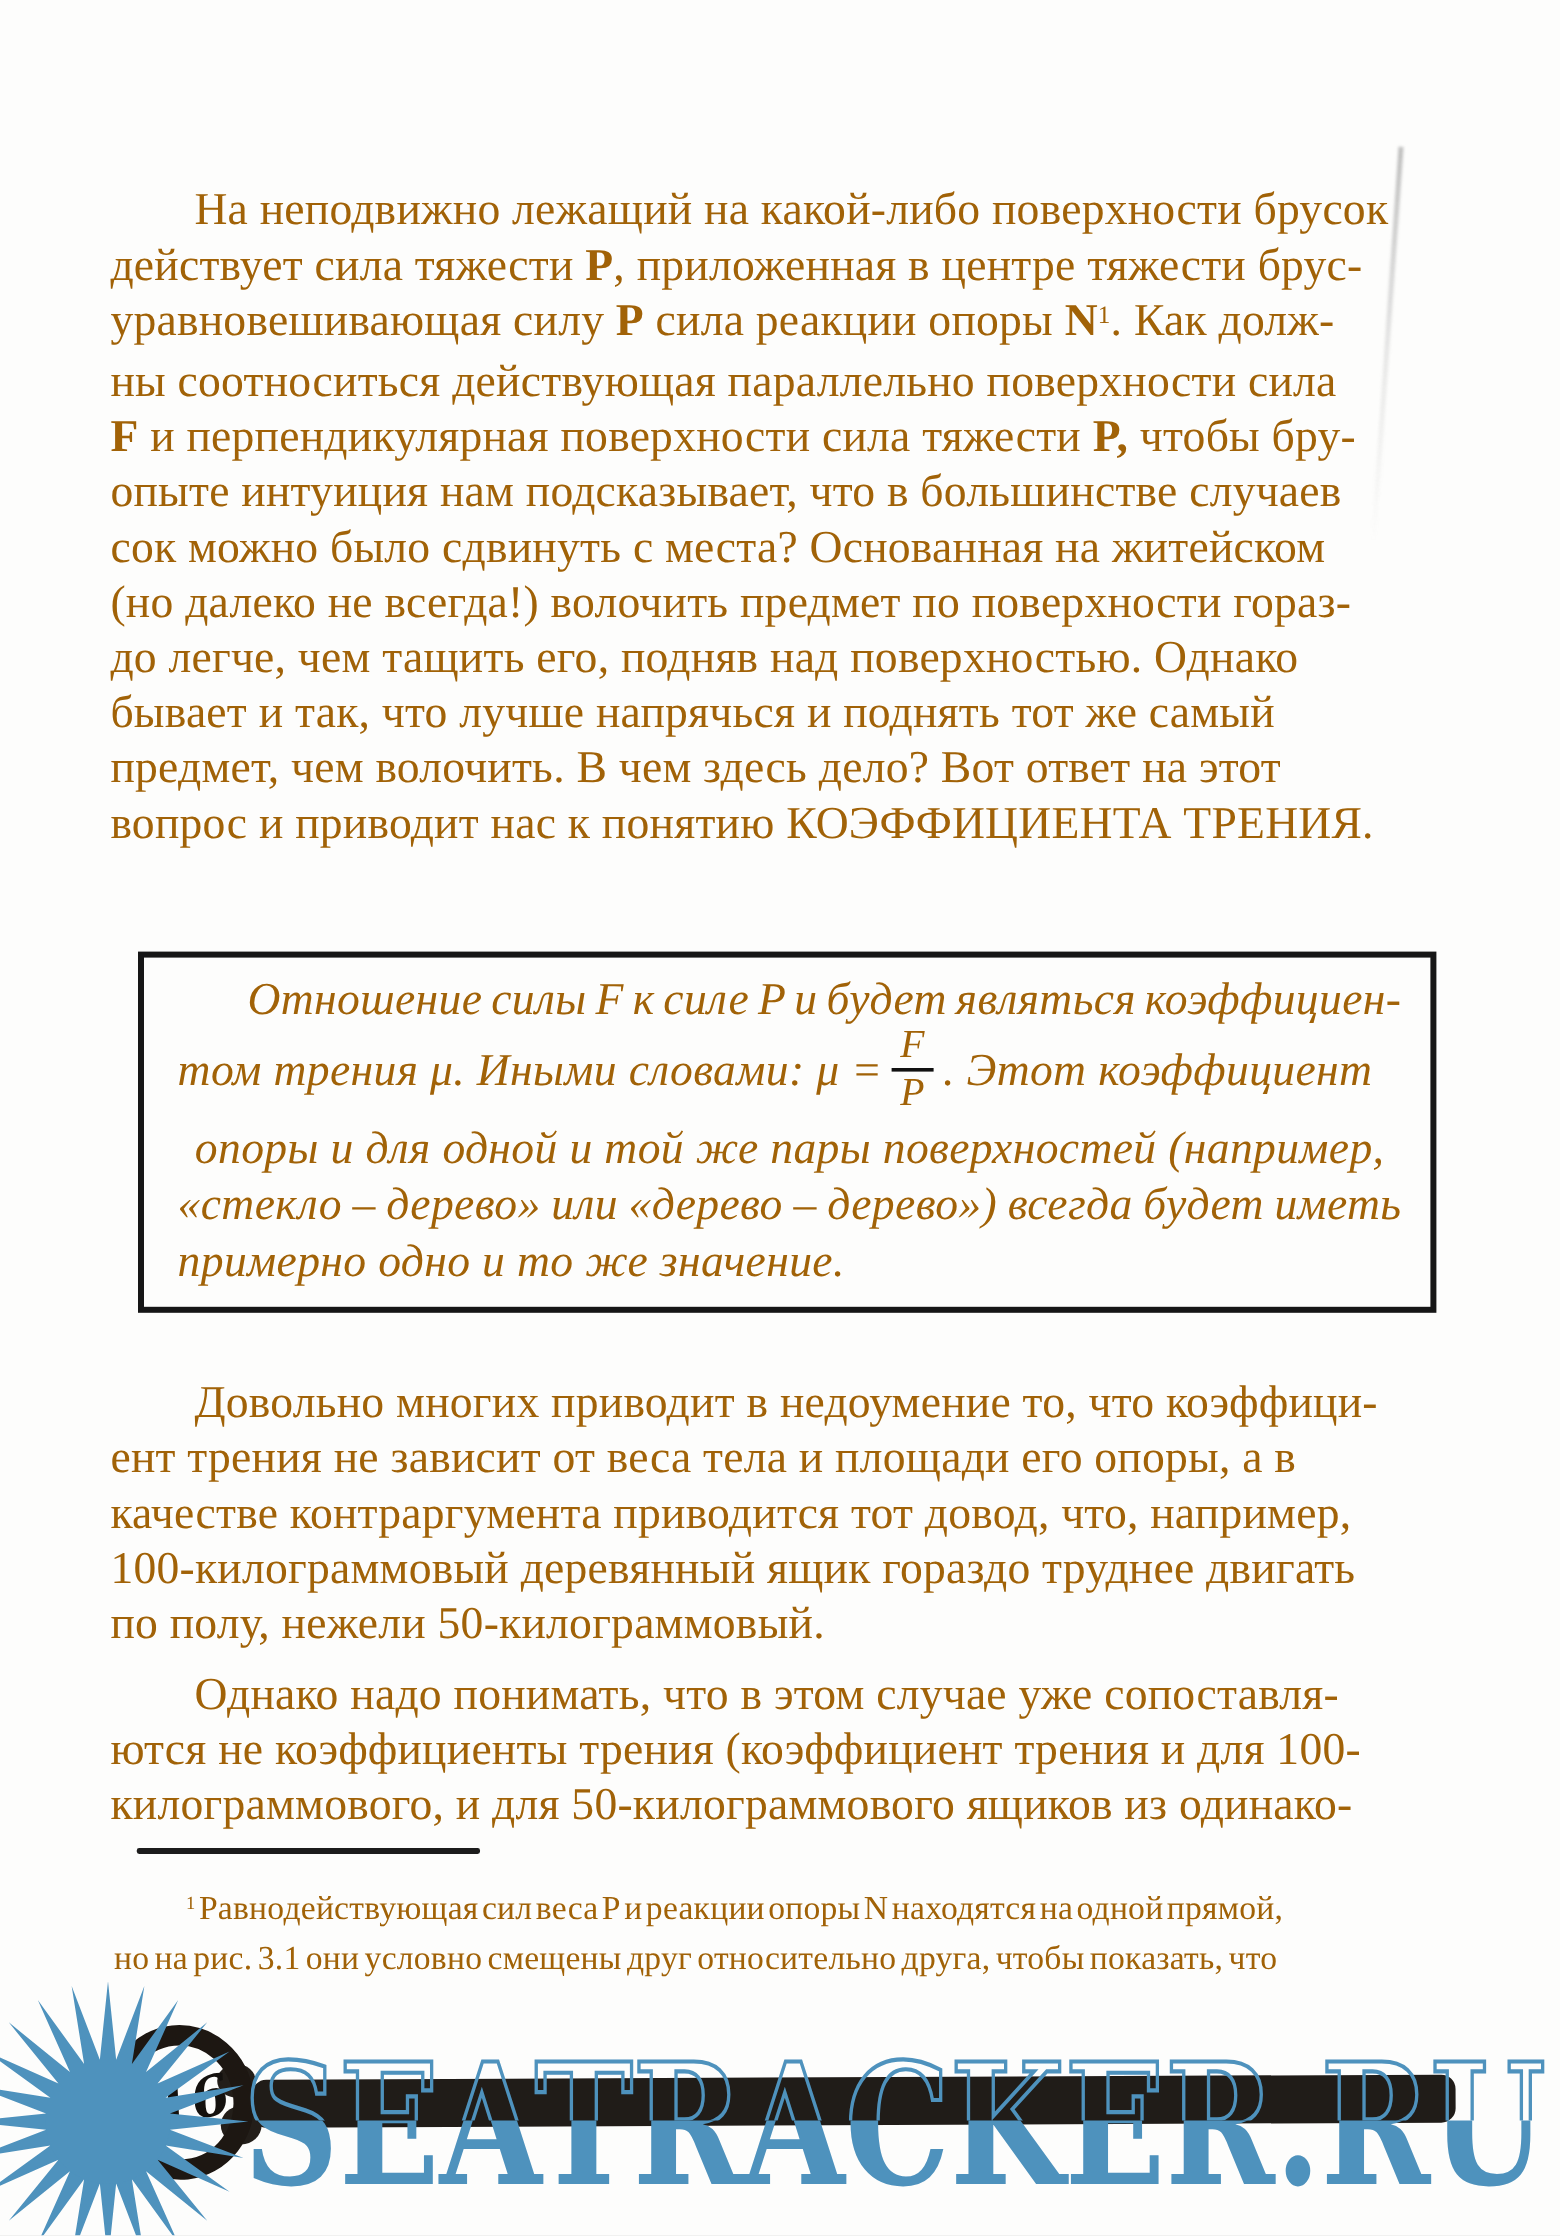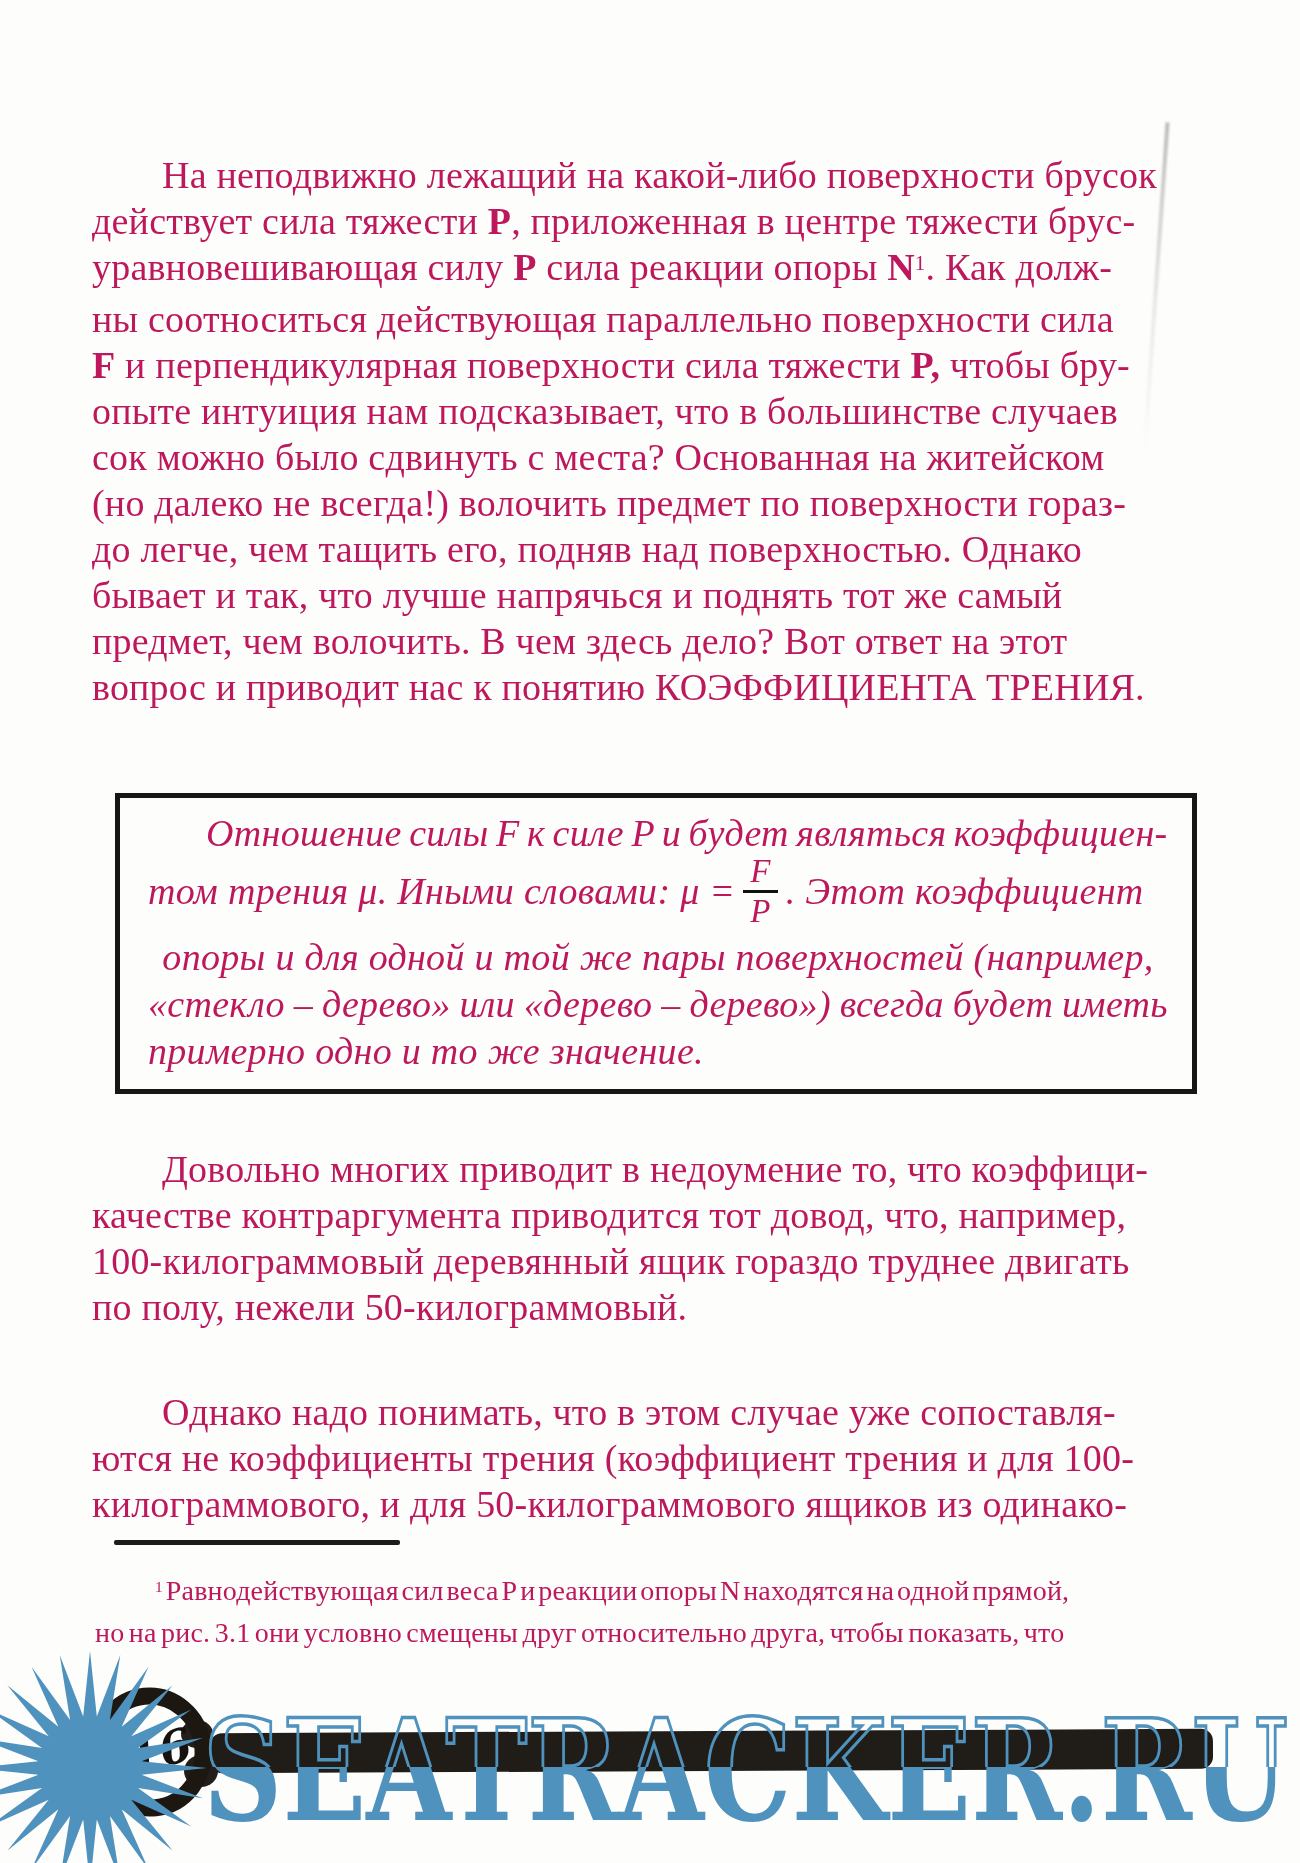--- a/index.html
+++ b/index.html
@@ -3,21 +3,21 @@
 <meta charset="utf-8">
 <style>
   html,body{margin:0;padding:0;background:#e8e8e8;}
   .page{
     position:relative;
     width:1300px;height:1863px;
     margin:0 auto;
     background:#fdfdfc;
     overflow:hidden;
     font-family:"Liberation Serif", serif;
-    color:#be185d;
+    color:#a16207;
   }
   
   .crease{
     position:absolute;left:1154px;top:122px;width:4px;height:330px;
     background:linear-gradient(to bottom, rgba(110,110,110,.45), rgba(140,140,140,.18) 55%, rgba(160,160,160,0));
     transform:rotate(4deg);
     filter:blur(1.2px);
   }
   
   .tcol{position:absolute;left:92px;width:1106px;}
@@ -33,21 +33,21 @@
   .sup{font-size:.55em;position:relative;top:-.5em;}
   
   .defbox{
     position:absolute;left:115px;top:793px;width:1082px;
     border:5px solid #161616;
     box-sizing:border-box;
     padding:12px 24px 14px 28px;
   }
   .boxinner{position:relative;left:0;width:1020px;font-style:italic;}
   .boxinner .line{font-size:38px;line-height:47px;letter-spacing:.3px;}
-  .boxinner .line.indent{text-indent:58px;}
+  .boxinner .line.indent{text-indent:58px;text-align:center;}
   .frac{
     display:inline-flex;flex-direction:column;align-items:center;
     vertical-align:middle;margin:0 8px;transform:translateY(-4px);
   }
   .frac .ftop{font-size:33px;line-height:1.12;border-bottom:3px solid #111;padding:0 7px;}
   .frac .fbot{font-size:33px;line-height:1.12;}
   
   .fnrule{position:absolute;left:114px;top:1540px;width:286px;height:5px;background:#1c1c1c;border-radius:2px;}
   .footnote .line{font-size:28px;line-height:38px;}
   .footnote .line.indent{text-indent:60px;}
@@ -84,20 +84,21 @@
             <span class="fbot">P</span>
           </span><span>. Этот коэффициент</span></div>
         <div class="line" style="word-spacing: 0px; text-align: center;"><span>опоры и для одной и той же пары поверхностей (например,</span></div>
         <div class="line" style="word-spacing: -0.888889px;"><span>«стекло – дерево» или «дерево – дерево») всегда будет иметь</span></div>
         <div class="line nojust"><span>примерно одно и то же значение.</span></div>
       </div>
   </div>
 
   <div class="tcol" id="p2" style="top:1146px">
       <div class="line indent" style="word-spacing: 0px;"><span>Довольно многих приводит в недоумение то, что коэффици-</span></div>
+      <div class="line" style="word-spacing: 0px;"><span>ент трения не зависит от веса тела и площади его опоры, а в</span></div>
       <div class="line" style="word-spacing: 0px;"><span>качестве контраргумента приводится тот довод, что, например,</span></div>
       <div class="line" style="word-spacing: 0px;"><span>100-килограммовый деревянный ящик гораздо труднее двигать</span></div>
       <div class="line nojust"><span>по полу, нежели 50-килограммовый.</span></div>
     </div>
 
   <div class="tcol" id="p3" style="top:1389px">
       <div class="line indent" style="word-spacing: 0px;"><span>Однако надо понимать, что в этом случае уже сопоставля-</span></div>
       <div class="line" style="word-spacing: 0px;"><span>ются не коэффициенты трения (коэффициент трения и для 100-</span></div>
       <div class="line" style="word-spacing: 0px;"><span>килограммового, и для 50-килограммового ящиков из одинако-</span></div>
     </div>

